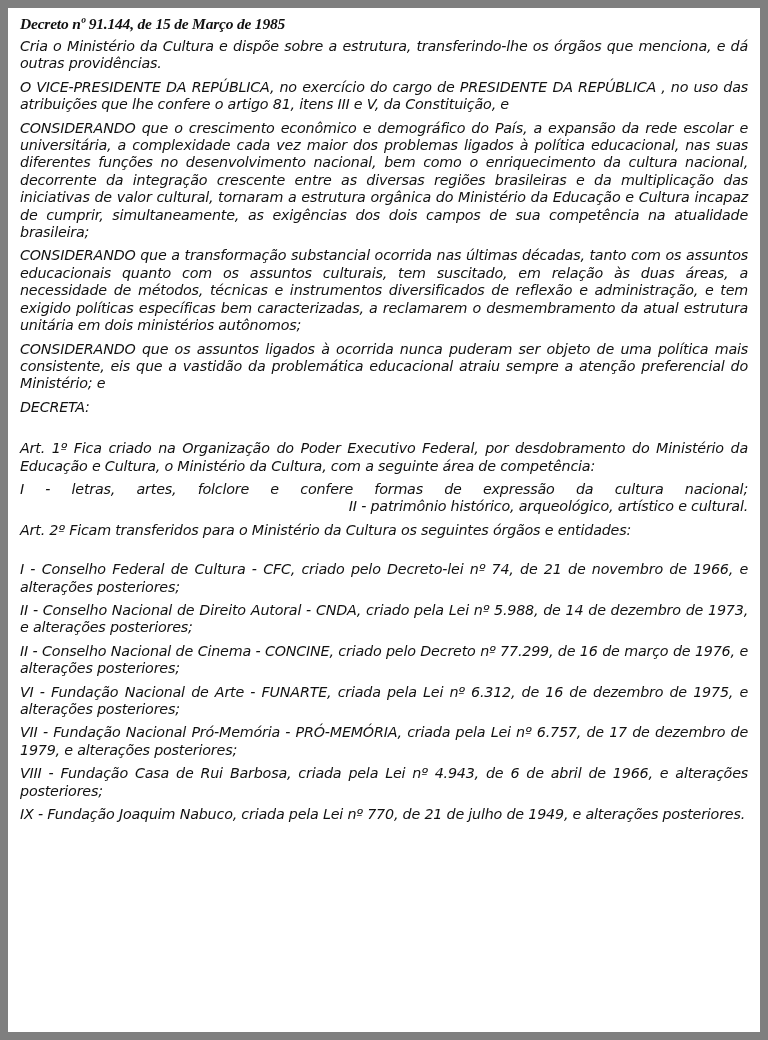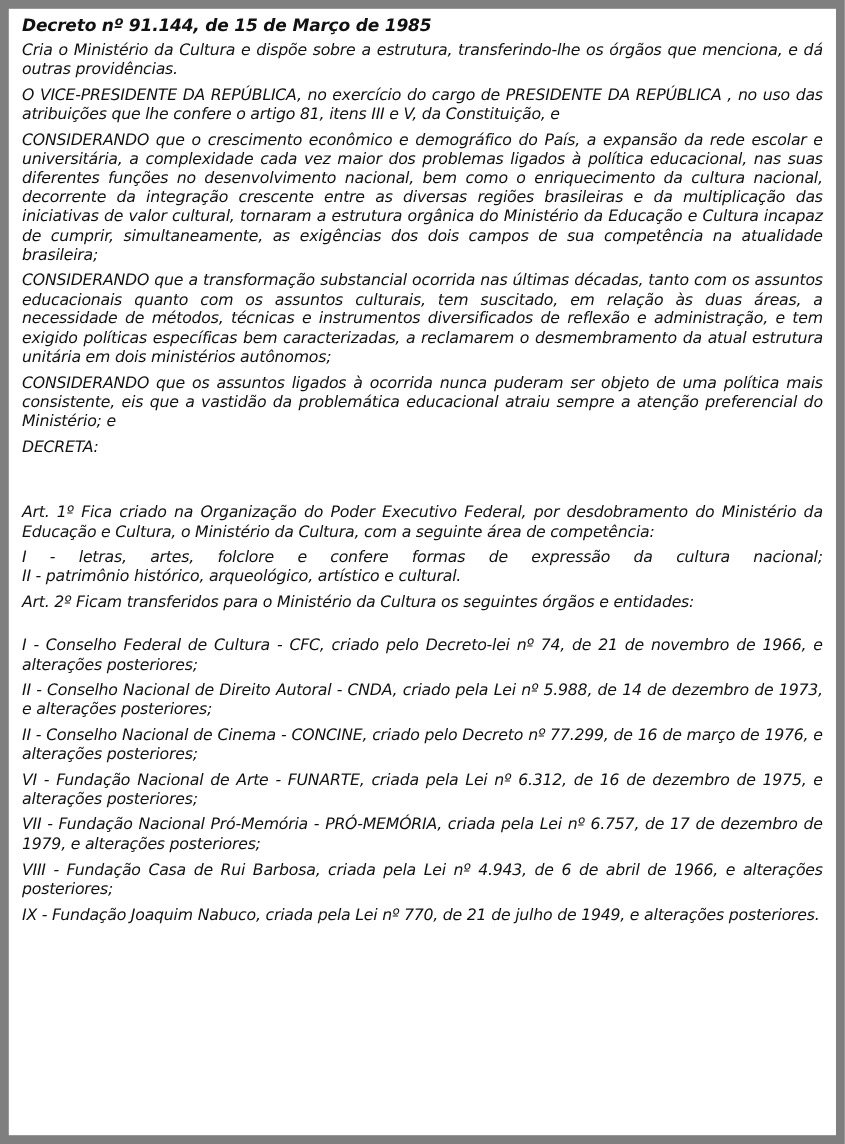--- a/index.html
+++ b/index.html
@@ -21,29 +21,30 @@
       color: #111111;
       font-size: 14.3px;
       line-height: 17.4px;
       letter-spacing: -0.2px;
     }
     .title {
       font-weight: bold;
       font-size: 15.5px;
       margin: 0 0 5px 0;
       line-height: 19px;
+      font-family: Liberation Serif, serif;
     }
     p {
       margin: 0 0 6px 0;
       text-align: justify;
     }
-    p.gap-after { margin-bottom: 42px; }
+    p.gap-after { margin-bottom: 24px; }
     p.gap-after-small { margin-bottom: 22px; }
     .line { display: block; text-align: justify; text-align-last: justify; }
-    .line-last { display: block; text-align: left; }
+    .line-last { display: block; text-align: right; }
   </style>
 </head>
 <body>
 
 <div class="page">
   <div class="title">Decreto nº 91.144, de 15 de Março de 1985</div>
 
   <p>Cria o Ministério da Cultura e dispõe sobre a estrutura, transferindo-lhe os órgãos que menciona, e dá outras providências.</p>
 
   <p>O VICE-PRESIDENTE DA REPÚBLICA, no exercício do cargo de PRESIDENTE DA REPÚBLICA , no uso das atribuições que lhe confere o artigo 81, itens III e V, da Constituição, e</p>

